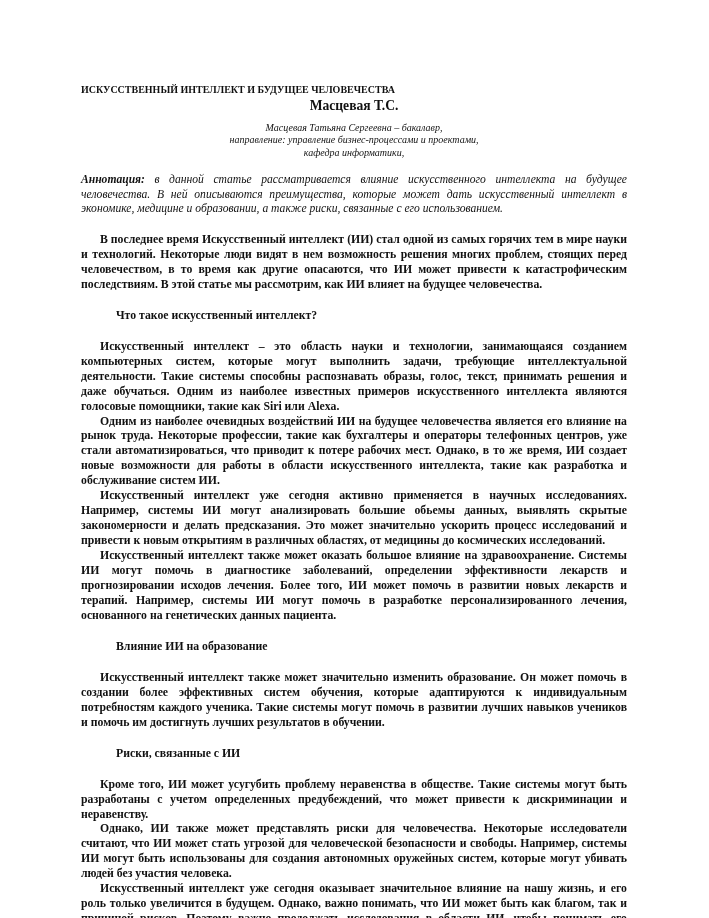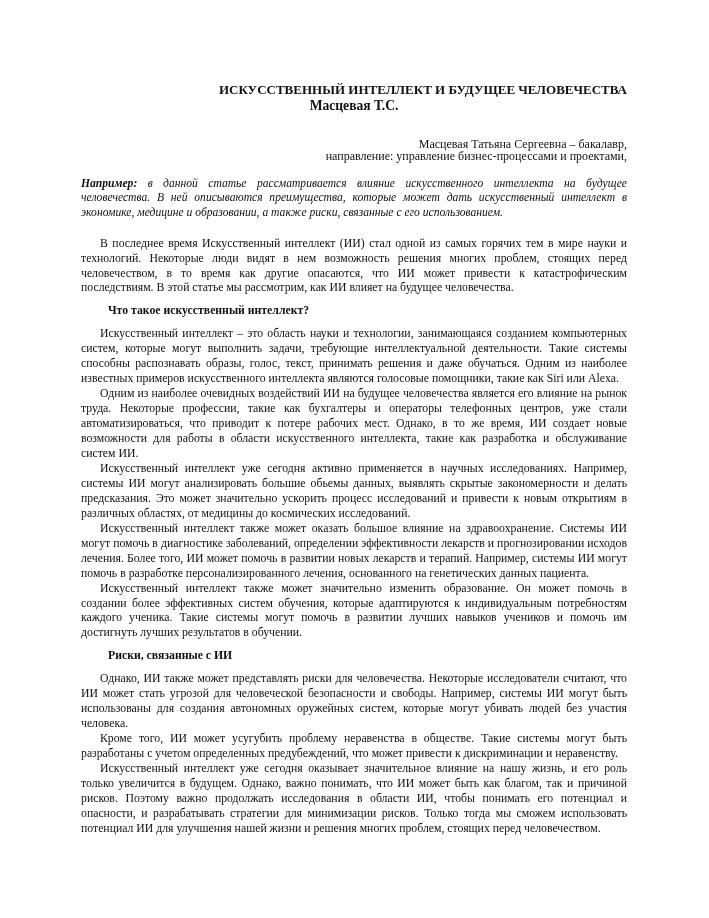--- a/index.html
+++ b/index.html
@@ -1,51 +1,53 @@
 <!DOCTYPE html>
 <html><head>
 <meta charset="utf-8">
 <style>
   html, body { margin: 0; padding: 0; background: #ffffff; }
   body { width: 709px; height: 918px; position: relative; overflow: hidden;
          font-family: "Liberation Serif", "DejaVu Serif", serif; color: #111; }
   .page { position: absolute; left: 81px; top: 82px; width: 546px; }
-  .title { text-align: right; font-weight: bold; font-size: 13px; line-height: 16px; margin: 0; }
-  .author { text-align: center; font-weight: bold; font-size: 13.6px; line-height: 16px; margin: 0 0 24px 0; }
-  .affil { text-align: right; font-size: 12px; line-height: 12.4px; }
+  .title { text-align: left; font-weight: bold; font-size: 10px; line-height: 16px; margin: 0; }
+  .author { text-align: center; font-weight: bold; font-size: 13.6px; line-height: 16px; margin: 0 0 8px 0; }
+  .affil { text-align: center; font-style: italic; font-size: 10px; line-height: 12.4px; }
   .affil div { margin: 0; }
   .abstract { margin-top: 14px; font-size: 11.6px; line-height: 14.6px; font-style: italic; text-align: justify; }
   .abstract p { margin: 0; }
   .abstract b { font-weight: bold; }
   .body { margin-top: 16px; font-size: 11.75px; line-height: 14.95px; text-align: justify; }
-  .body p { margin: 0; text-indent: 19px; }
-  .body h3 { margin: 8px; padding-left: 19px; font-size: 11.75px; line-height: 14.95px; font-weight: bold; }
+  .body p { margin: 0; text-indent: 19px; font-weight: bold; }
+  .body h3 { margin: 16px; padding-left: 19px; font-size: 11.75px; line-height: 14.95px; font-weight: bold; }
 </style>
 </head>
 <body>
 
 <div class="page">
   <h1 class="title">ИСКУССТВЕННЫЙ ИНТЕЛЛЕКТ И БУДУЩЕЕ ЧЕЛОВЕЧЕСТВА</h1>
   <div class="author">Масцевая Т.С.</div>
 
   <div class="affil">
     <div>Масцевая Татьяна Сергеевна – бакалавр,</div>
     <div>направление: управление бизнес-процессами и проектами,</div>
+    <div>кафедра информатики,</div>
   </div>
 
   <div class="abstract">
-    <p><b>Например:</b><span> в данной статье рассматривается влияние искусственного интеллекта на будущее человечества. В ней описываются преимущества, которые может дать искусственный интеллект в экономике, медицине и образовании, а также риски, связанные с его использованием.</span></p>
+    <p><b>Аннотация:</b><span> в данной статье рассматривается влияние искусственного интеллекта на будущее человечества. В ней описываются преимущества, которые может дать искусственный интеллект в экономике, медицине и образовании, а также риски, связанные с его использованием.</span></p>
   </div>
 
   <div class="body">
     <p>В последнее время Искусственный интеллект (ИИ) стал одной из самых горячих тем в мире науки и технологий. Некоторые люди видят в нем возможность решения многих проблем, стоящих перед человечеством, в то время как другие опасаются, что ИИ может привести к катастрофическим последствиям. В этой статье мы рассмотрим, как ИИ влияет на будущее человечества.</p>
     <h3>Что такое искусственный интеллект?</h3>
     <p>Искусственный интеллект – это область науки и технологии, занимающаяся созданием компьютерных систем, которые могут выполнить задачи, требующие интеллектуальной деятельности. Такие системы способны распознавать образы, голос, текст, принимать решения и даже обучаться. Одним из наиболее известных примеров искусственного интеллекта являются голосовые помощники, такие как Siri или Alexa.</p>
     <p>Одним из наиболее очевидных воздействий ИИ на будущее человечества является его влияние на рынок труда. Некоторые профессии, такие как бухгалтеры и операторы телефонных центров, уже стали автоматизироваться, что приводит к потере рабочих мест. Однако, в то же время, ИИ создает новые возможности для работы в области искусственного интеллекта, такие как разработка и обслуживание систем ИИ.</p>
     <p>Искусственный интеллект уже сегодня активно применяется в научных исследованиях. Например, системы ИИ могут анализировать большие обьемы данных, выявлять скрытые закономерности и делать предсказания. Это может значительно ускорить процесс исследований и привести к новым открытиям в различных областях, от медицины до космических исследований.</p>
     <p>Искусственный интеллект также может оказать большое влияние на здравоохранение. Системы ИИ могут помочь в диагностике заболеваний, определении эффективности лекарств и прогнозировании исходов лечения. Более того, ИИ может помочь в развитии новых лекарств и терапий. Например, системы ИИ могут помочь в разработке персонализированного лечения, основанного на генетических данных пациента.</p>
+    <h3>Влияние ИИ на образование</h3>
     <p>Искусственный интеллект также может значительно изменить образование. Он может помочь в создании более эффективных систем обучения, которые адаптируются к индивидуальным потребностям каждого ученика. Такие системы могут помочь в развитии лучших навыков учеников и помочь им достигнуть лучших результатов в обучении.</p>
     <h3>Риски, связанные с ИИ</h3>
+    <p>Кроме того, ИИ может усугубить проблему неравенства в обществе. Такие системы могут быть разработаны с учетом определенных предубеждений, что может привести к дискриминации и неравенству.</p>
     <p>Однако, ИИ также может представлять риски для человечества. Некоторые исследователи считают, что ИИ может стать угрозой для человеческой безопасности и свободы. Например, системы ИИ могут быть использованы для создания автономных оружейных систем, которые могут убивать людей без участия человека.</p>
-    <p>Кроме того, ИИ может усугубить проблему неравенства в обществе. Такие системы могут быть разработаны с учетом определенных предубеждений, что может привести к дискриминации и неравенству.</p>
     <p>Искусственный интеллект уже сегодня оказывает значительное влияние на нашу жизнь, и его роль только увеличится в будущем. Однако, важно понимать, что ИИ может быть как благом, так и причиной рисков. Поэтому важно продолжать исследования в области ИИ, чтобы понимать его потенциал и опасности, и разрабатывать стратегии для минимизации рисков. Только тогда мы сможем использовать потенциал ИИ для улучшения нашей жизни и решения многих проблем, стоящих перед человечеством.</p>
   </div>
 </div>
 
 </body></html>

